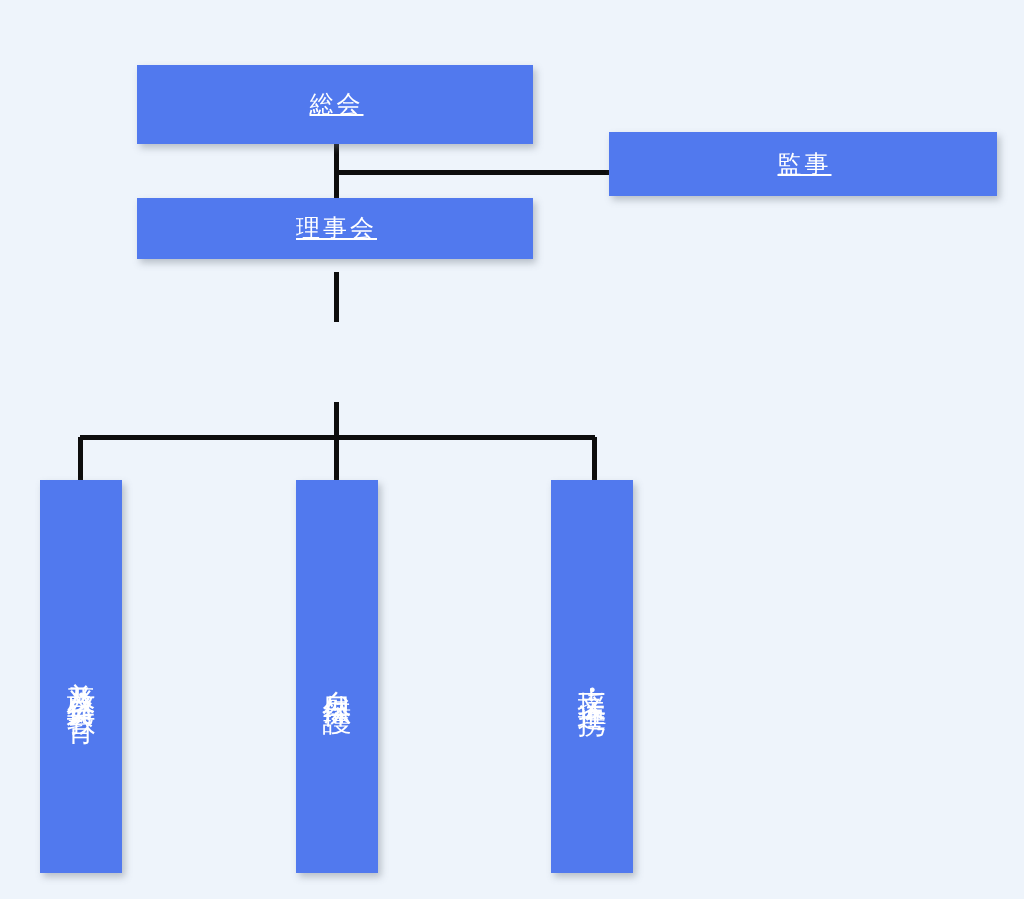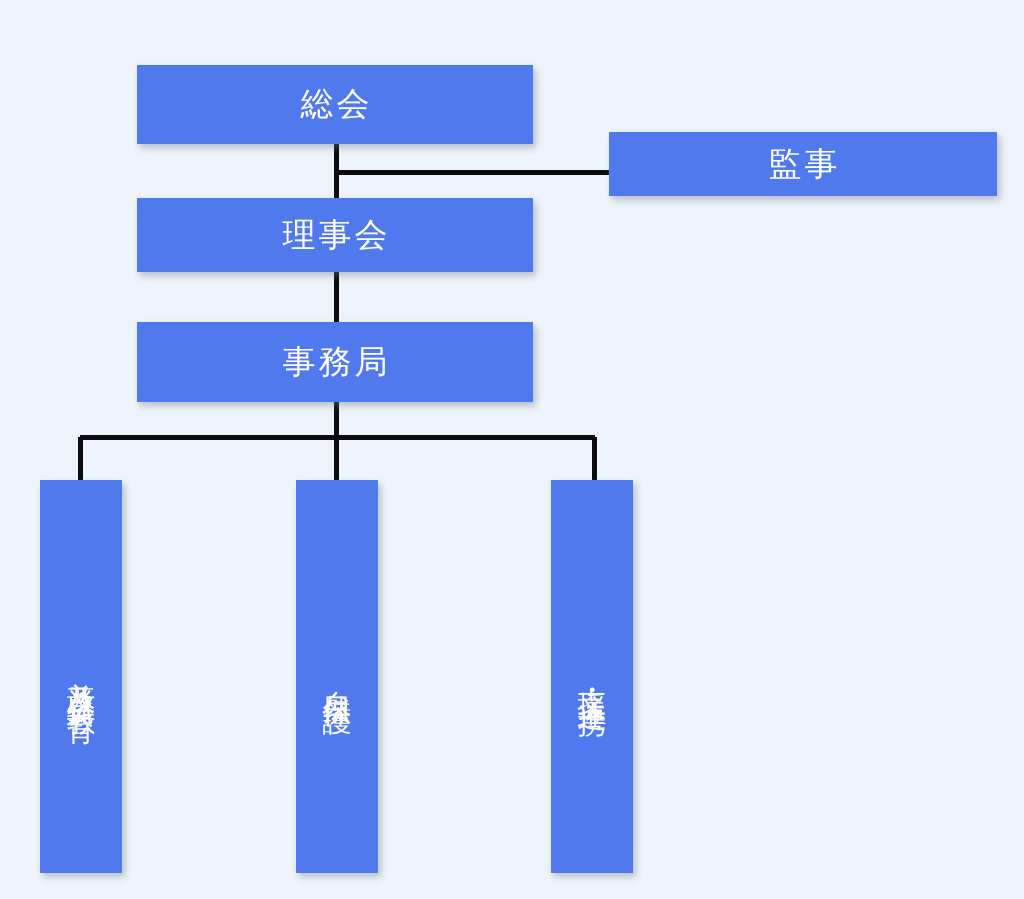--- a/index.html
+++ b/index.html
@@ -46,38 +46,39 @@
   .node .label {
     color: #ffffff;
     font-weight: 400;
     line-height: 1.12;
     text-align: center;
     white-space: pre;
   }
 
   
   .node.horiz .label {
-    font-size: 33px;
+    font-size: 24px;
     letter-spacing: 3px;
     text-indent: 3px;
+    text-decoration: underline;
   }
 
   
   .node.vert .label {
     font-size: 29px;
     writing-mode: vertical-rl;
     text-orientation: upright;
     letter-spacing: 5px;
     line-height: 1;
   }
 
   
   #node-soukai     { left: 137px; top:  65px; width: 396px; height:  79px; }
   #node-kanji      { left: 609px; top: 132px; width: 388px; height:  64px; }
-  #node-rijikai    { left: 137px; top: 198px; width: 396px; height:  74px; }
+  #node-rijikai    { left: 137px; top: 198px; width: 396px; height:  61px; }
   #node-jimukyoku  { left: 137px; top: 322px; width: 396px; height:  80px; }
   #node-fukyu      { left:  40px; top: 480px; width:  82px; height: 393px; }
   #node-shizen     { left: 296px; top: 480px; width:  82px; height: 393px; }
   #node-shien      { left: 551px; top: 480px; width:  82px; height: 393px; }
 </style>
 </head>
 <body>
 
 <div id="chart">
 
@@ -104,23 +105,20 @@
   </div>
 
   <div class="node horiz" id="node-kanji">
     <span class="label">監事</span>
   </div>
 
   <div class="node horiz" id="node-rijikai">
     <span class="label">理事会</span>
   </div>
 
-  <div class="node horiz" id="node-jimukyoku">
-    <span class="label">事務局</span>
-  </div>
 
   <div class="node vert" id="node-fukyu">
     <span class="label">普及啓発・教育</span>
   </div>
 
   <div class="node vert" id="node-shizen">
     <span class="label">自然保護</span>
   </div>
 
   <div class="node vert" id="node-shien">

